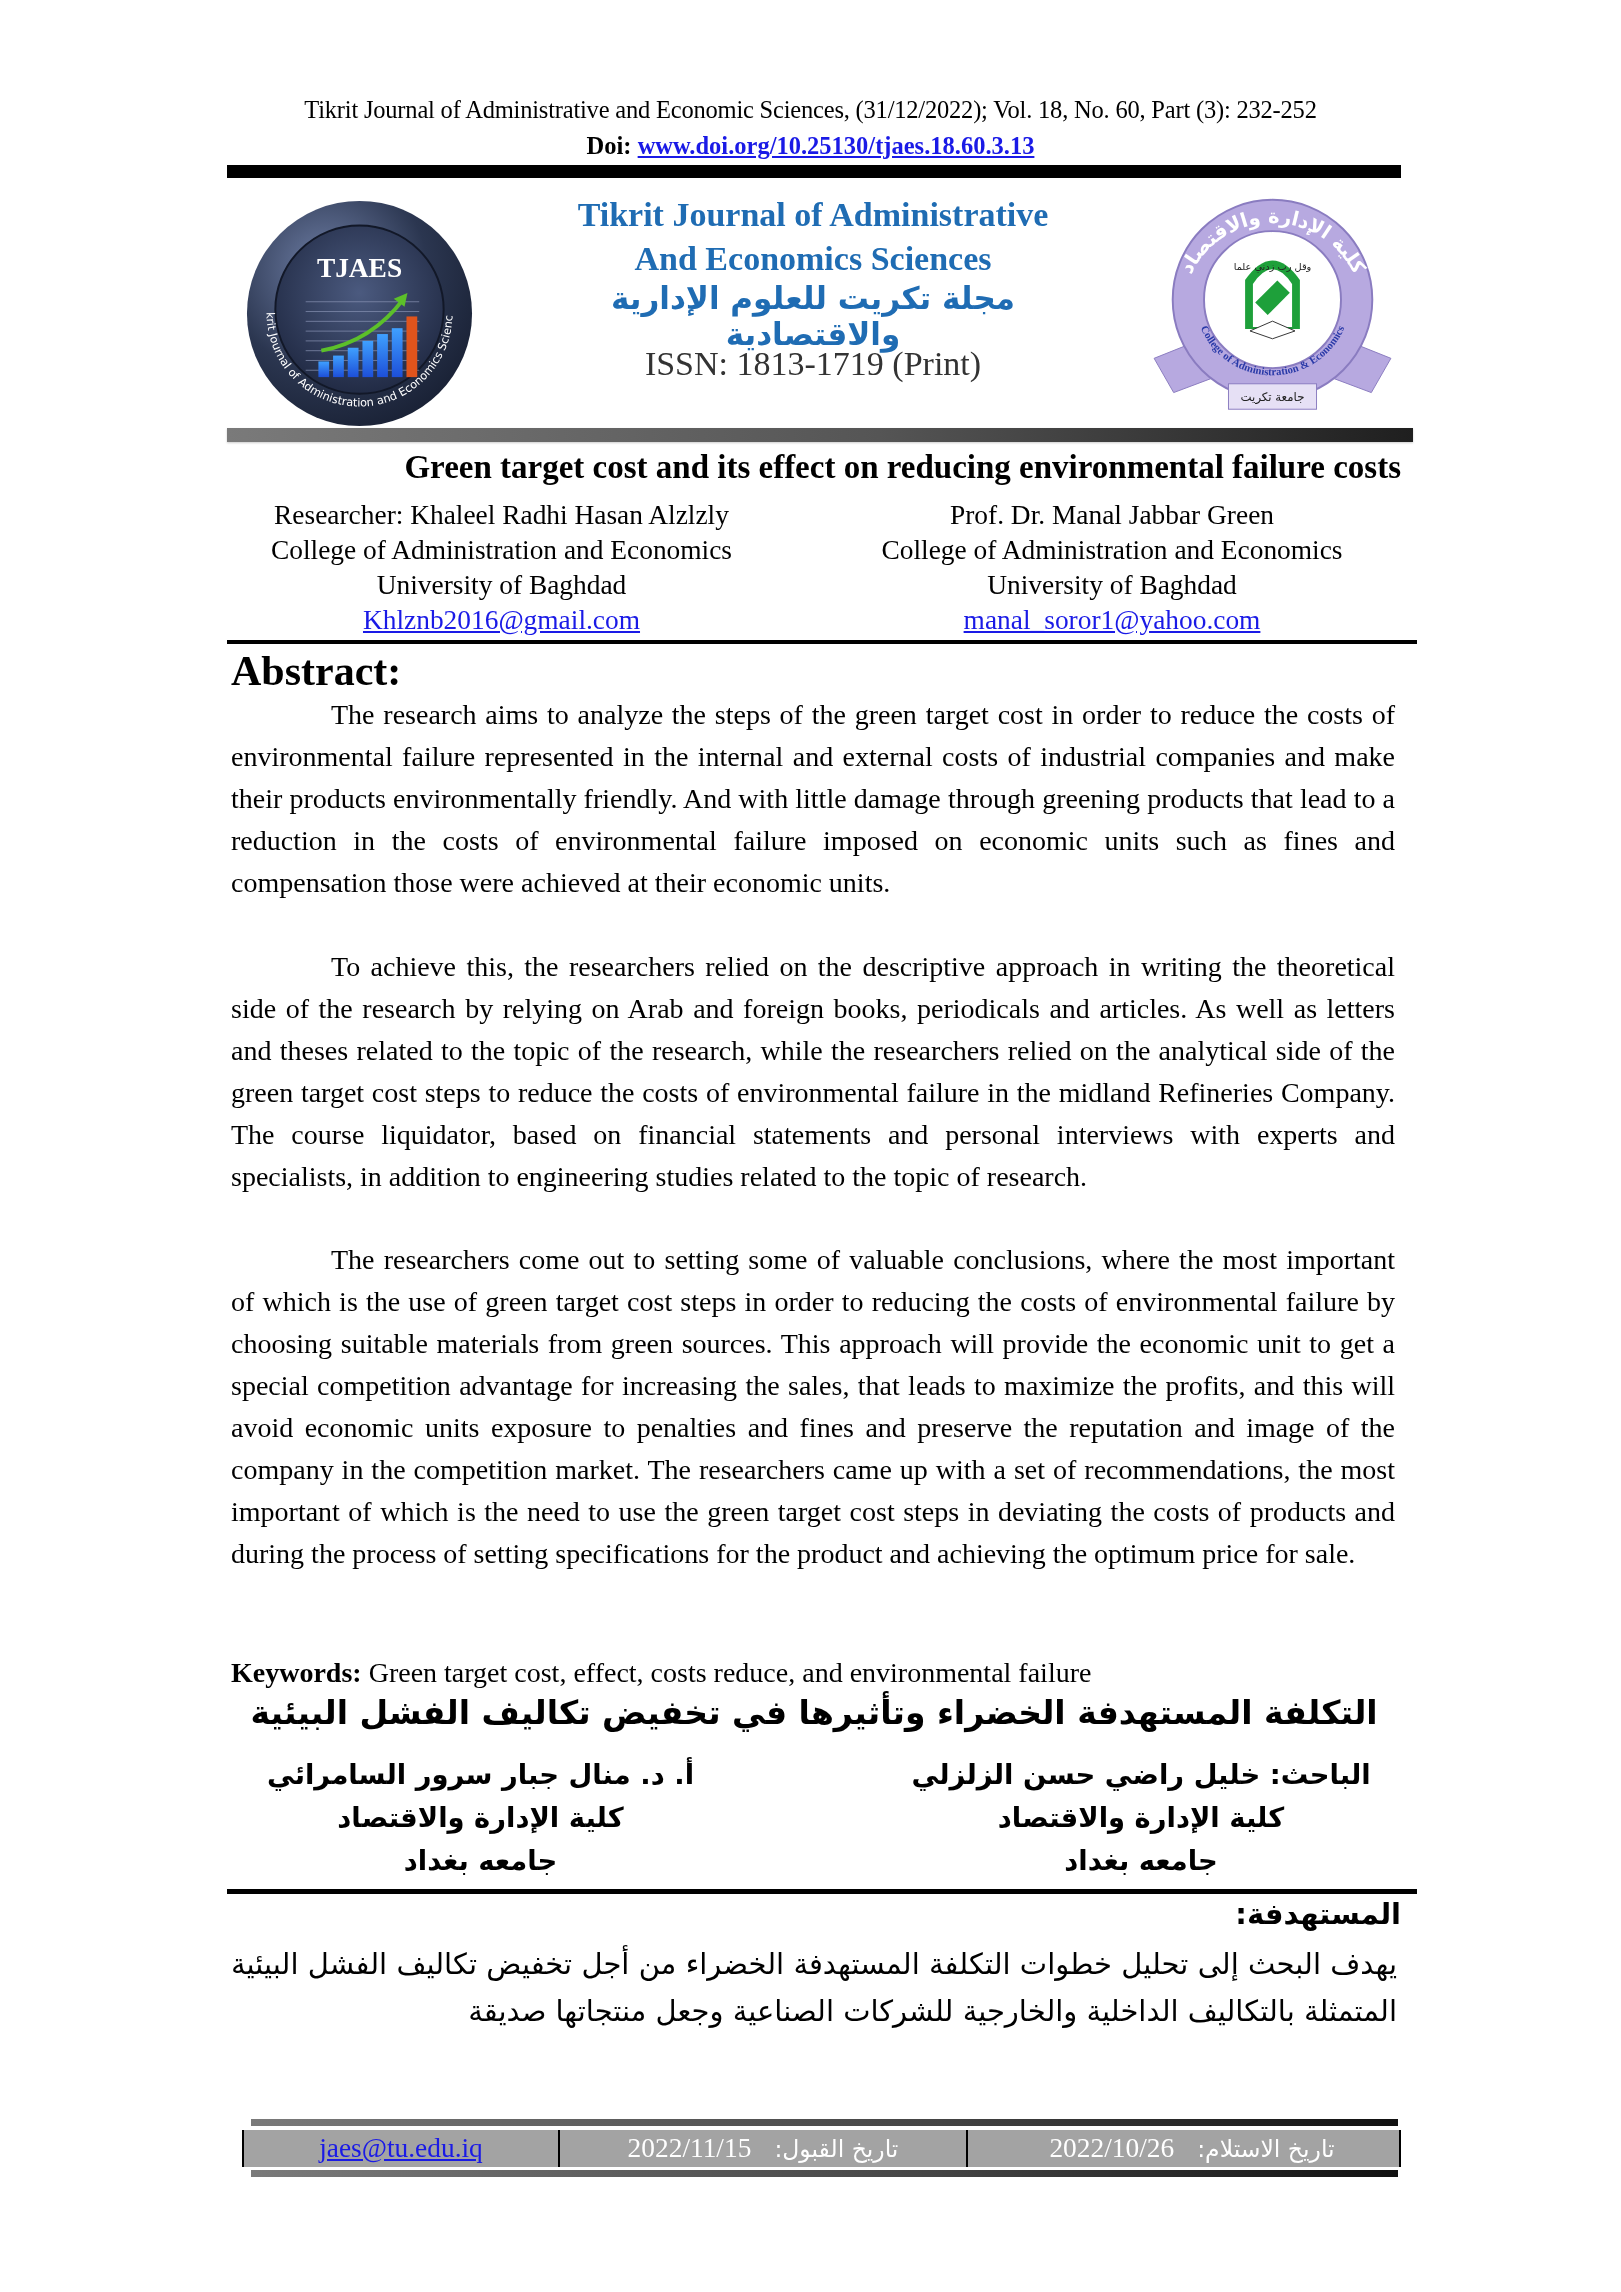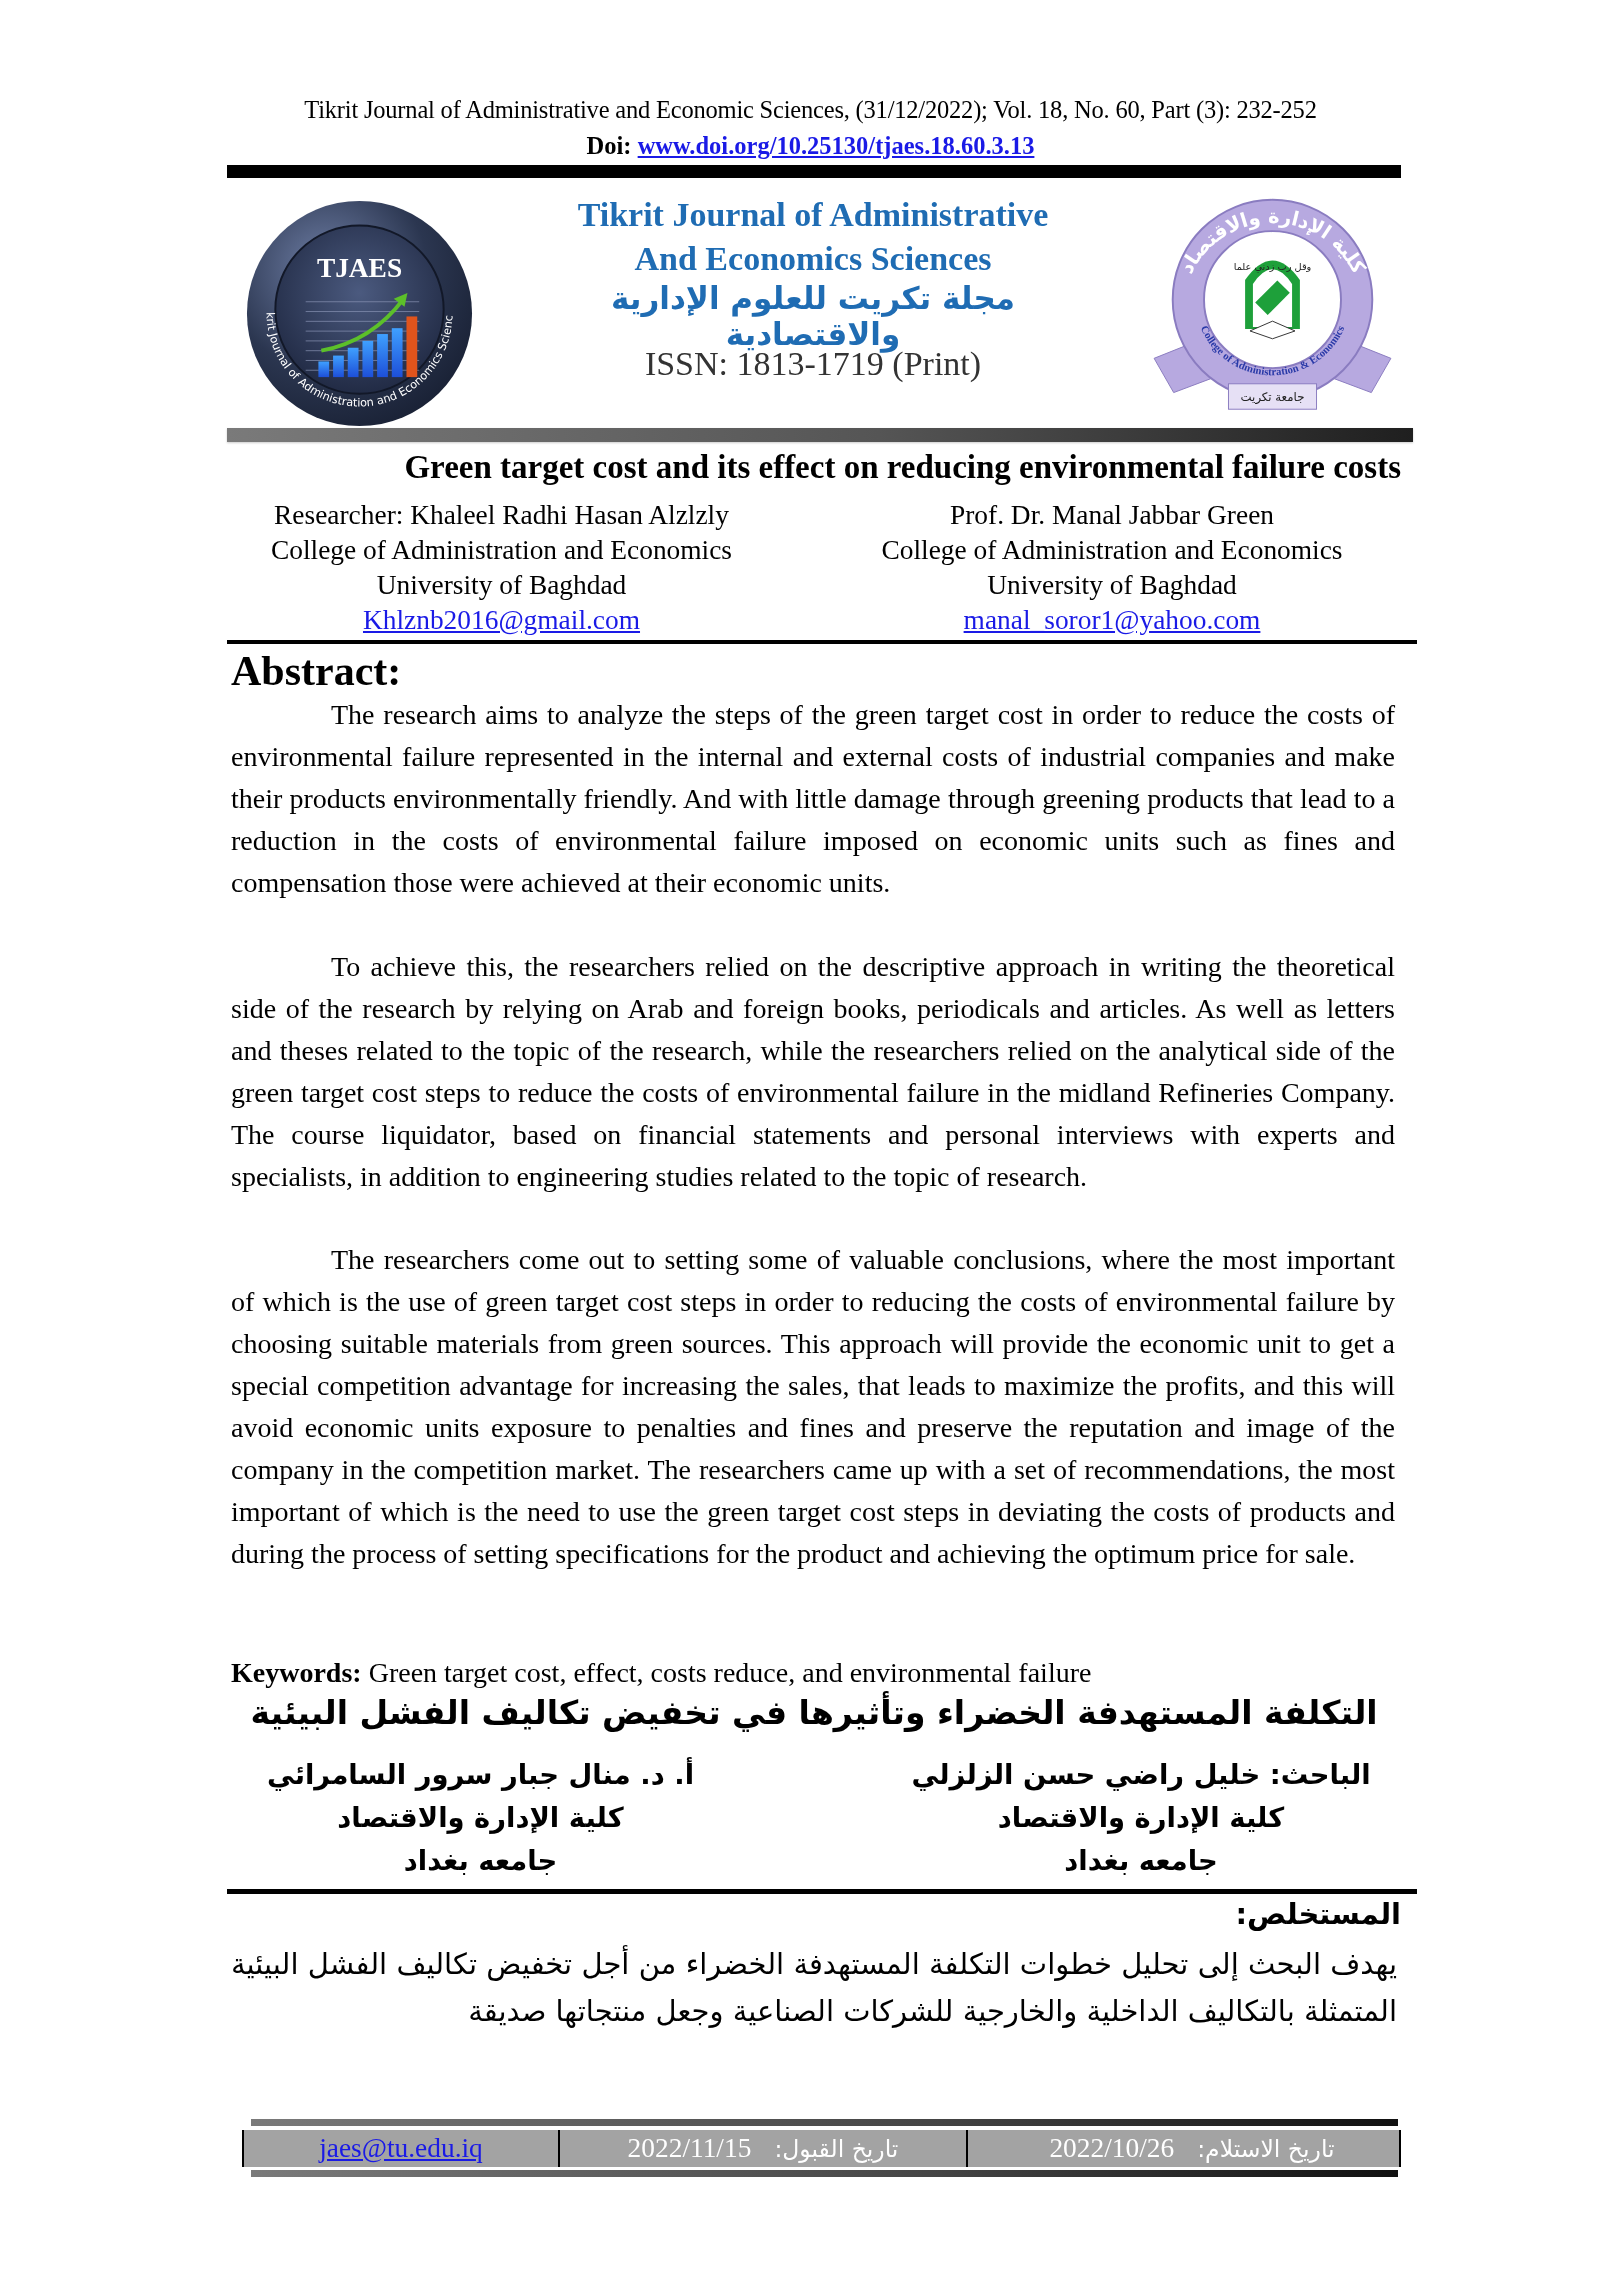--- a/index.html
+++ b/index.html
@@ -197,21 +197,21 @@
   <div>الباحث: خليل راضي حسن الزلزلي</div>
   <div>كلية الإدارة والاقتصاد</div>
   <div>جامعه بغداد</div>
 </div>
 <div class="abs ar ar-col ar-left">
   <div>أ. د. منال جبار سرور السامرائي</div>
   <div>كلية الإدارة والاقتصاد</div>
   <div>جامعه بغداد</div>
 </div>
 <div class="abs rule-black rule2"></div>
-<div class="abs ar ar-abs-head">المستخلص:</div>
+<div class="abs ar ar-abs-head">المستهدفة:</div>
 <div class="abs ar ar-para ar-p1">يهدف البحث إلى تحليل خطوات التكلفة المستهدفة الخضراء من أجل تخفيض تكاليف الفشل البيئية المتمثلة بالتكاليف الداخلية والخارجية للشركات الصناعية وجعل منتجاتها صديقة</div>
 
 <div class="abs foot-bar top"></div>
 <div class="abs foot-box">
   <div class="foot-cell fc1">
     <a>jaes@tu.edu.iq</a>
   </div>
   <div class="foot-cell fc2">
     <span>2022/11/15</span>
     <span class="ar-lbl">تاريخ القبول:</span>

